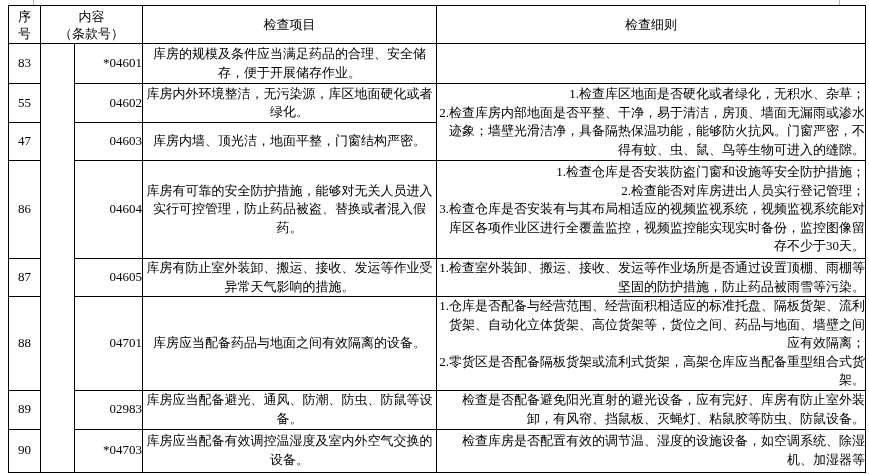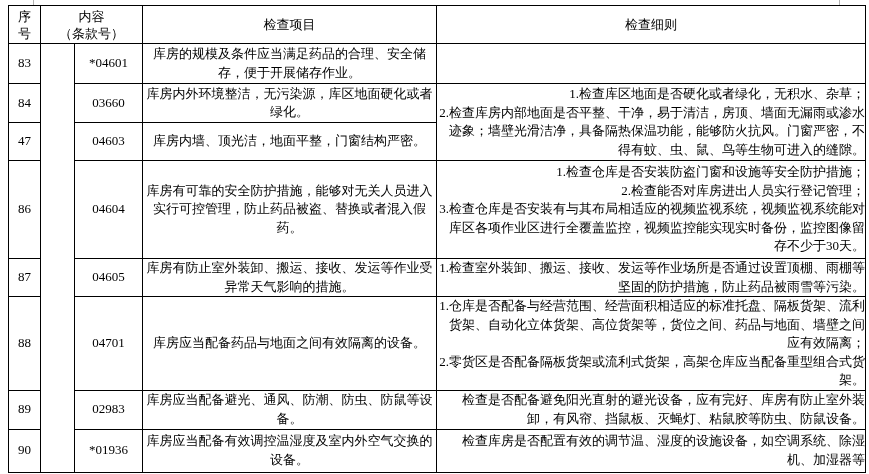--- a/index.html
+++ b/index.html
@@ -46,21 +46,21 @@
     white-space: pre-line;
     overflow: hidden;
     word-break: break-all;
   }
   table.checklist th {
     text-align: center;
     line-height: 17px;
   }
   .c-no     { text-align: center; font-family: Liberation Serif, serif; }
   .c-spacer { }
-  .c-clause { text-align: center; font-family: Liberation Serif, serif; }
+  .c-clause { text-align: right; font-family: Liberation Serif, serif; }
   .c-item   { text-align: center; padding: 1px 4px; }
   .c-detail { text-align: right; padding: 1px 4px; }
 </style>
 </head>
 <body>
 
 <div class="sheet">
 
   <div class="tick tick-left"></div>
   <div class="tick tick-right"></div>
@@ -86,22 +86,22 @@
 
     <tr style="height:40px">
       <td class="c-no">83</td>
       <td class="c-spacer" rowspan="8"></td>
       <td class="c-clause">*04601</td>
       <td class="c-item">库房的规模及条件应当满足药品的合理、安全储存，便于开展储存作业。</td>
       <td class="c-detail"></td>
     </tr>
 
     <tr style="height:39px">
-      <td class="c-no">84</td>
-      <td class="c-clause">03660</td>
+      <td class="c-no">55</td>
+      <td class="c-clause">04602</td>
       <td class="c-item">库房内外环境整洁，无污染源，库区地面硬化或者绿化。</td>
       <td class="c-detail" rowspan="2">1.检查库区地面是否硬化或者绿化，无积水、杂草；
 2.检查库房内部地面是否平整、干净，易于清洁，房顶、墙面无漏雨或渗水迹象；墙壁光滑洁净，具备隔热保温功能，能够防火抗风。门窗严密，不得有蚊、虫、鼠、鸟等生物可进入的缝隙。</td>
     </tr>
 
     <tr style="height:38px">
       <td class="c-no">47</td>
       <td class="c-clause">04603</td>
       <td class="c-item">库房内墙、顶光洁，地面平整，门窗结构严密。</td>
     </tr>
@@ -132,20 +132,20 @@
 
     <tr style="height:39px">
       <td class="c-no">89</td>
       <td class="c-clause">02983</td>
       <td class="c-item">库房应当配备避光、通风、防潮、防虫、防鼠等设备。</td>
       <td class="c-detail">检查是否配备避免阳光直射的避光设备，应有完好、库房有防止室外装卸，有风帘、挡鼠板、灭蝇灯、粘鼠胶等防虫、防鼠设备。</td>
     </tr>
 
     <tr style="height:43px">
       <td class="c-no">90</td>
-      <td class="c-clause">*01936</td>
+      <td class="c-clause">*04703</td>
       <td class="c-item">库房应当配备有效调控温湿度及室内外空气交换的设备。</td>
       <td class="c-detail">检查库房是否配置有效的调节温、湿度的设施设备，如空调系统、除湿机、加湿器等</td>
     </tr>
 
   </tbody>
     </table>
 </div>
 
 </body></html>

